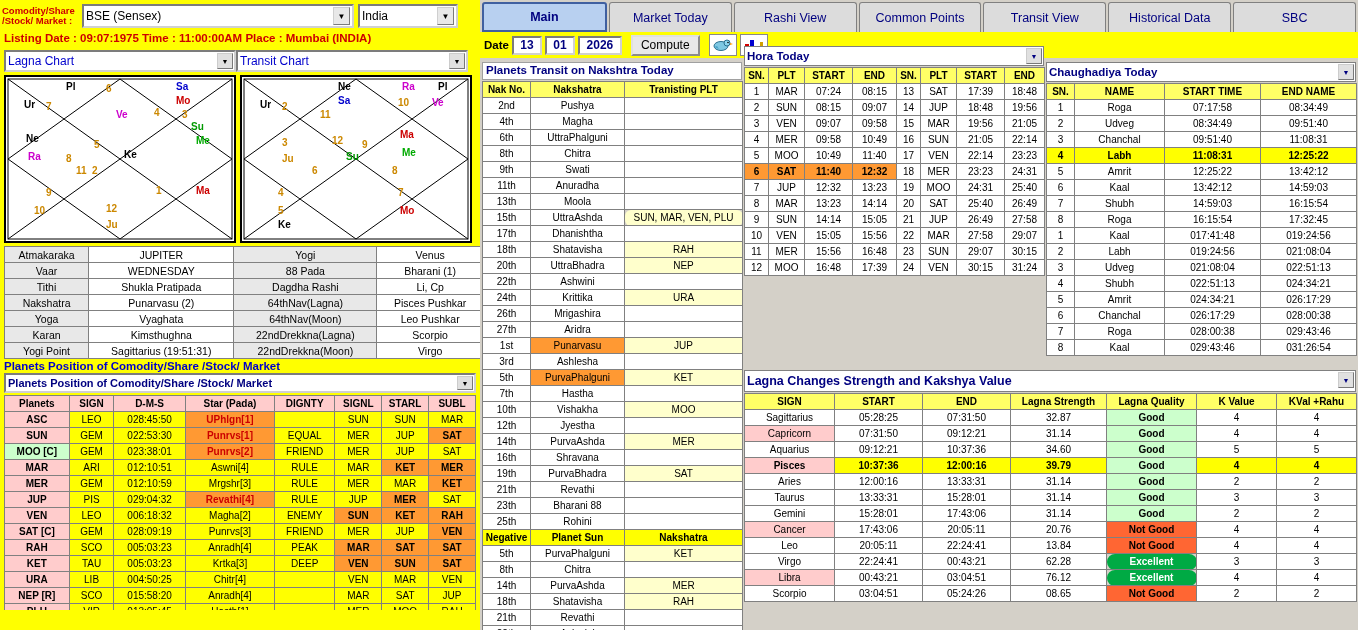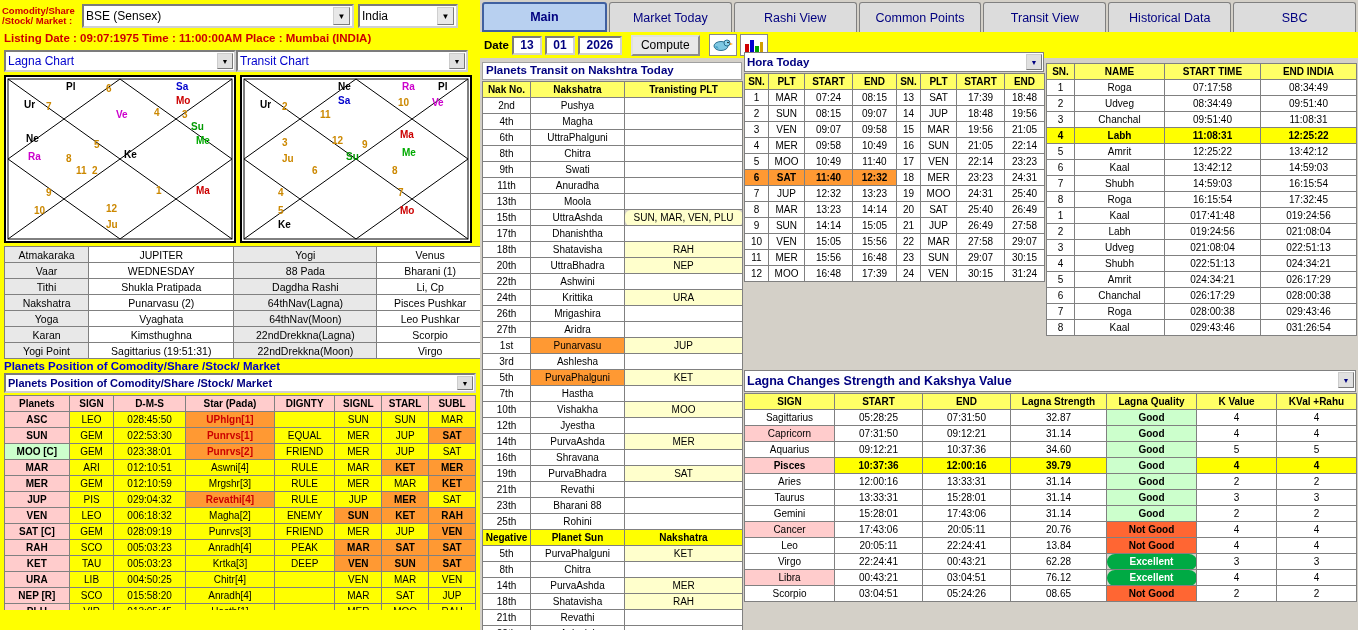--- a/index.html
+++ b/index.html
@@ -625,21 +625,21 @@
             </tr>
             <tr>
               <td>22th</td>
               <td>Ashwini</td>
               <td></td>
             </tr>
           </tbody>
       </table>
     </div>
 
-    <div style="position:absolute; left:264px; top:52px; width:300px;">
+    <div style="position:absolute; left:264px; top:46px; width:300px;">
       <div class="combo-hdr">
         <span>Hora Today</span>
         <span class="arrow">▼</span>
       </div>
       <table class="dt" style="width:300px; margin-top:1px;">
         <colgroup>
             <col style="width:24px">
             <col style="width:36px">
             <col style="width:48px">
             <col style="width:44px">
@@ -779,33 +779,37 @@
               <td>24</td>
               <td>VEN</td>
               <td>30:15</td>
               <td>31:24</td>
             </tr>
           </tbody>
       </table>
     </div>
 
     <div style="position:absolute; left:566px; top:62px; width:310px;">
+      <div class="combo-hdr">
+        <span>Chaughadiya Today</span>
+        <span class="arrow">▼</span>
+      </div>
       <table class="dt" style="width:310px; margin-top:1px;">
         <colgroup>
             <col style="width:28px">
             <col style="width:90px">
             <col style="width:96px">
             <col style="width:96px">
           </colgroup>
         <thead>
           <tr>
             <th>SN.</th>
             <th>NAME</th>
             <th>START TIME</th>
-            <th>END INDIA</th>
+            <th>END NAME</th>
           </tr>
         </thead>
         <tbody id="chau-body">
             <tr>
               <td>1</td>
               <td>Roga</td>
               <td>07:17:58</td>
               <td>08:34:49</td>
             </tr>
             <tr>

